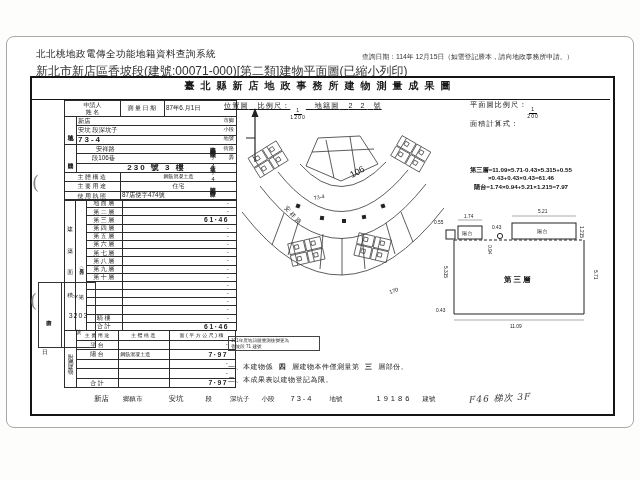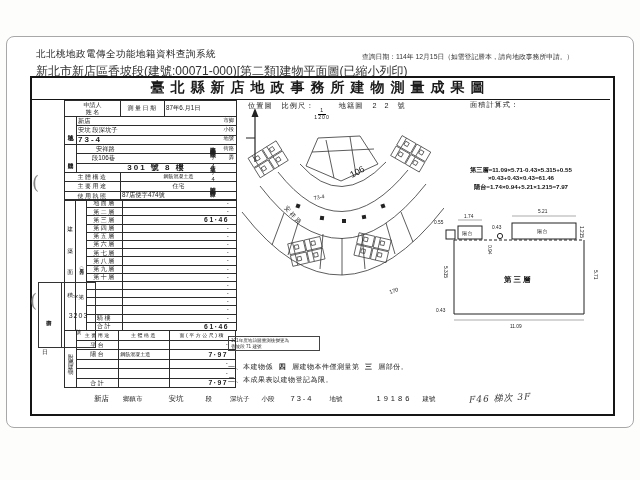--- a/index.html
+++ b/index.html
@@ -4,38 +4,38 @@
 <style>
   html,body{margin:0;padding:0;}
   body{width:640px;height:480px;background:#fdfdfc;position:relative;overflow:hidden;
        font-family:"Liberation Sans","DejaVu Sans",sans-serif;color:#1a1a1a;}
   .abs{position:absolute;}
   .frame{left:6px;top:36px;width:626px;height:390px;border:1px solid #a8a8a8;border-radius:8px;background:#fff;}
   .sys-title{left:36px;top:48px;font-size:9.5px;letter-spacing:.5px;color:#222;}
   .query-date{left:362px;top:52px;font-size:6.8px;color:#333;}
   .subtitle{left:36px;top:63px;font-size:12px;color:#333;}
   .main-box{left:30px;top:76px;width:581px;height:336px;border:2px solid #151515;background:#fff;}
-  .doc-title{left:30px;top:79px;width:581px;text-align:center;font-size:14px;font-weight:bold;
+  .doc-title{left:30px;top:79px;width:581px;text-align:center;font-size:10px;font-weight:bold;
              letter-spacing:6px;font-family:"Liberation Serif","DejaVu Serif",serif;}
   .title-rule{left:31px;top:99px;width:579px;border-top:1.5px solid #151515;height:0;}
   table{border-collapse:collapse;table-layout:fixed;}
   td{border:1px solid #2b2b2b;padding:0 1px;font-size:6px;line-height:1.05;overflow:hidden;white-space:nowrap;}
   .vlab{writing-mode:vertical-rl;text-orientation:upright;text-align:center;font-size:5.8px;padding:0;}
   .unit{float:right;font-size:5.3px;color:#222;padding-right:1px;}
   .val{font-size:6.3px;}
   .big{font-size:8px;font-weight:bold;letter-spacing:2px;}
   .tiny{font-size:5px;}
   .num{text-align:right;padding-right:7px;font-size:6.8px;}
   .numv{font-weight:bold;letter-spacing:1.5px;}
   .spread{letter-spacing:22px;}
   .spread2{letter-spacing:5px;}
   .nm{letter-spacing:1.5px;text-align:center;}
   .frac{display:inline-flex;flex-direction:column;align-items:center;vertical-align:-4px;font-size:5.2px;line-height:1.1;}
   .frac .fn{border-bottom:1px solid #000;padding:0 2px;}
-  .loc-head{left:248px;top:101px;font-size:7.2px;letter-spacing:1px;white-space:nowrap;}
+  .loc-head{left:224px;top:101px;font-size:7.2px;letter-spacing:1px;white-space:nowrap;text-decoration:underline;}
   .plan-head{left:470px;top:100px;font-size:7.2px;line-height:1.5;letter-spacing:1px;text-align:left;}
   .sidenote{left:208px;top:142px;height:195px;writing-mode:vertical-rl;text-orientation:upright;
             font-size:5.8px;color:#222;letter-spacing:.5px;}
   .calc{left:434px;top:166px;width:174px;text-align:center;font-size:6.2px;line-height:1.35;font-weight:bold;color:#111;}
   .stamp{left:228px;top:336px;width:86px;border:1px solid #444;font-size:4.6px;line-height:1.25;
          padding:1px 2px;color:#333;}
   .note{font-size:7px;letter-spacing:.5px;white-space:nowrap;}
   .blank{display:inline-block;min-width:14px;text-align:center;border-bottom:0;font-weight:bold;}
   .strip{left:66px;top:392px;width:540px;display:flex;align-items:baseline;font-size:7px;white-space:nowrap;}
   .strip .v{font-size:7.5px;}
@@ -90,21 +90,21 @@
         <td colspan="3"><span class="val big">73-4</span><span class="unit">地號</span></td>
       </tr>
   <tr style="height:9.3px">
     <td class="vlab" rowspan="3">建物門牌</td>
     <td colspan="3"><span class="val" style="margin-left:18px">安祥路</span><span class="unit">街路</span></td>
   </tr>
   <tr style="height:9.3px">
         <td colspan="3"><span class="val" style="margin-left:14px">段106巷</span><span class="unit">弄</span></td>
       </tr>
   <tr style="height:9.3px">
-        <td colspan="3" style="text-align:center"><span class="big">301 號 8 樓</span></td>
+        <td colspan="3" style="text-align:center"><span class="big">230 號 3 樓</span></td>
       </tr>
   <tr style="height:9.3px">
     <td colspan="2" class="nm">主體構造</td>
     <td colspan="2" class="tiny" style="text-align:center">鋼筋混凝土造</td>
   </tr>
   <tr style="height:9.3px">
     <td colspan="2" class="nm">主要用途</td>
     <td colspan="2" style="text-align:center">住宅</td>
   </tr>
   <tr style="height:9.3px">
@@ -312,20 +312,24 @@
   <use href="#clu" transform="translate(118,114) rotate(13 16 12)"></use>
   <text x="114" y="56" font-size="9" fill="#222" transform="rotate(-28 114 56)">106</text>
   <text x="76" y="78" font-size="5.5" fill="#222" transform="rotate(-10 76 78)">73-4</text>
   <text x="46" y="86" font-size="6" fill="#222" transform="rotate(48 46 86)" letter-spacing="2">安祥路</text>
   <text x="152" y="172" font-size="5.5" fill="#222" transform="rotate(-18 152 172)">170</text>
 </svg>
 
 <div class="abs sidenote">本建物平面圖係依使用執照87店使字第474號竣工平面圖轉繪計算</div>
 
 <div class="abs plan-head">
+  <div><span>平面圖比例尺：</span><span class="frac">
+        <span class="fn">1</span>
+        <span>200</span>
+      </span></div>
   <div>面積計算式：</div>
 </div>
 
 <div class="abs calc">
   <div>第三層=11.09×5.71-0.43×5.315+0.55</div>
   <div>×0.43+0.43×0.43=61.46</div>
   <div>陽台=1.74×0.94+5.21×1.215=7.97</div>
 </div>
 
 <svg class="abs" style="left:432px;top:202px;" width="174" height="130" viewBox="0 0 174 130">

